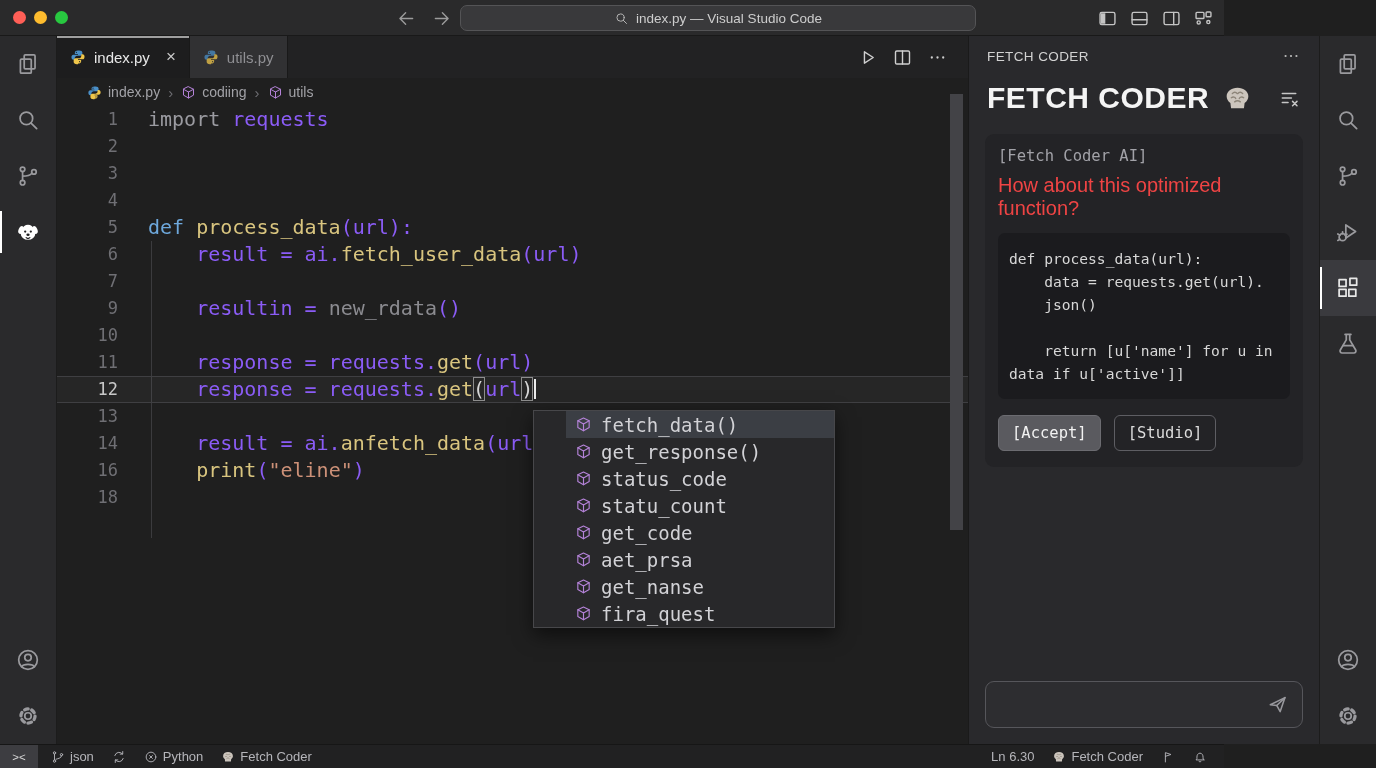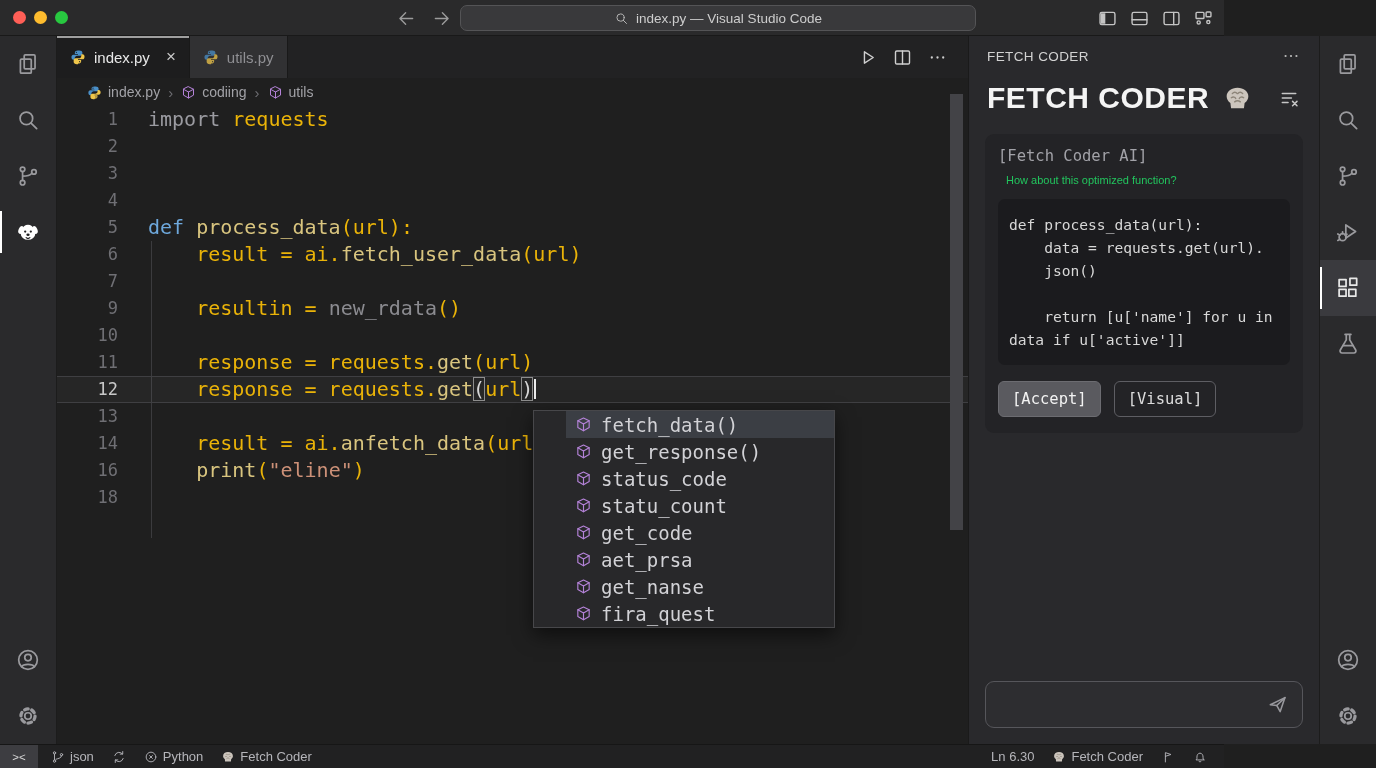--- a/index.html
+++ b/index.html
@@ -56,21 +56,21 @@
   .crumb { display:flex; align-items:center; gap:6px; cursor:pointer; }
   .crumb .ic { width:15px; height:15px; }
   .bc-sep { color:#6e6e73; font-size:15px; }
 
   .code-area { position:relative; flex:1; font-family:"DejaVu Sans Mono", monospace; font-size:20px; }
   .code-row { display:flex; height:27px; line-height:27px; position:relative; cursor:text; }
   .code-row .ln { flex:0 0 61px; width:61px; text-align:right; color:#6f6f74; font-size:17px; }
   .code-row .ctext { padding-left:30px; white-space:pre; color:#d6d6d6; }
   .code-row.current { background:rgba(255,255,255,.035); box-shadow:inset 0 1px 0 #3f3f42, inset 0 -1px 0 #3f3f42; }
   .code-row.current .ln { color:#c8c8c8; }
-  .tk-t   { color:#eab308;margin-top:32px; }
+  .tk-t   { color:#8b5cf6;margin-top:32px; }
   .tk-kw  { color:#6ea8dc; }
   .tk-kw2 { color:#9b9ba1; }
   .tk-fn  { color:#d9c57f; }
   .tk-dim { color:#8b8b90; }
   .tk-str { color:#cd9178; }
   .tk-ret { color:#c586c0; }
   .tk-br  { box-shadow:inset 0 0 0 1px #8d8d8d; }
   .cursor { display:inline-block; width:2px; height:20px; background:#ececec; vertical-align:-3px; margin-left:1px; }
   .indent-guide { position:absolute; left:94px; top:135px; width:1px; height:297px; background:#3b3b3e; }
   .vscrollbar { position:absolute; right:5px; top:-12px; width:13px; height:436px; background:#434347; cursor:pointer; }
@@ -86,21 +86,21 @@
   .ap-head { flex:0 0 40px; display:flex; align-items:center; padding:0 18px; font-size:13.5px; letter-spacing:.4px; color:#d2d2d2; }
   .ap-head .more { margin-left:auto; width:20px; height:20px; color:#bcbcbc; cursor:pointer; }
   .ap-head .more .ic { width:20px; height:20px; }
   .ap-hero { display:flex; align-items:center; gap:13px; padding:5px 18px 10px 18px; }
   .ap-title { font-size:30px; font-weight:800; letter-spacing:.5px; color:#f4f4f4; }
   .ap-hero .brain { width:31px; height:31px; }
   .ap-hero .clear { margin-left:auto; width:23px; height:23px; color:#c6c6c6; cursor:pointer; }
   .ap-hero .clear .ic { width:23px; height:23px; }
   .bubble { margin:9px 16px 0 16px; background:#232326; border-radius:9px; padding:13px 13px 16px 13px; }
   .sender { font-family:"DejaVu Sans Mono", monospace; font-size:15.5px; color:#a2a2a8; }
-  .msg { font-size:11px; color:#22c55e; margin-top:9px;margin-left:8px; }
+  .msg { font-size:20px; color:#ef4444; margin-top:9px; }
   .codeblock { margin-top:13px; background:#1b1b1e; border-radius:7px; padding:14px 11px;
     font-family:"DejaVu Sans Mono", monospace; font-size:14.6px; line-height:23px; color:#d8d8d8; white-space:pre; overflow:hidden; }
   .btnrow { display:flex; gap:13px; margin-top:16px; }
   .btn { font-family:"DejaVu Sans Mono", monospace; font-size:15.5px; padding:8px 13px; border-radius:6px; cursor:pointer; }
   .btn.accept { background:#5a5a5f; border:1px solid #6c6c71; color:#f2f2f2; }
   .btn.explain { background:transparent; border:1px solid #5e5e63; color:#dcdcdc; }
   .chat-input { margin:auto 16px 16px 16px; height:47px; border:1px solid #56565b; border-radius:9px; background:#2d2d30;
     display:flex; align-items:center; justify-content:flex-end; padding:0 13px; cursor:text; }
   .chat-input .send { width:23px; height:23px; color:#98989d; cursor:pointer; }
   .chat-input .send .ic { width:23px; height:23px; }
@@ -429,21 +429,21 @@
         <div class="sender">[Fetch Coder AI]</div>
         <div class="msg">How about this optimized function?</div>
         <pre class="codeblock" id="suggested-code">def process_data(url):
     data = requests.get(url).
     json()
 
     return [u['name'] for u in
 data if u['active']]</pre>
         <div class="btnrow">
           <button class="btn accept">[Accept]</button>
-          <button class="btn explain">[Visual]</button>
+          <button class="btn explain">[Studio]</button>
         </div>
       </div>
       <div class="chat-input">
         <span class="send"><svg class="ic" viewBox="0 0 24 24" fill="none" stroke="currentColor" stroke-width="1.6" stroke-linecap="round" stroke-linejoin="round">
               <path d="M4.5 12.2L19.8 4.8l-5 14.6-3.6-6.4z"></path>
               <path d="M11.2 13L19.8 4.8"></path>
             </svg></span>
       </div>
     </div>
 

